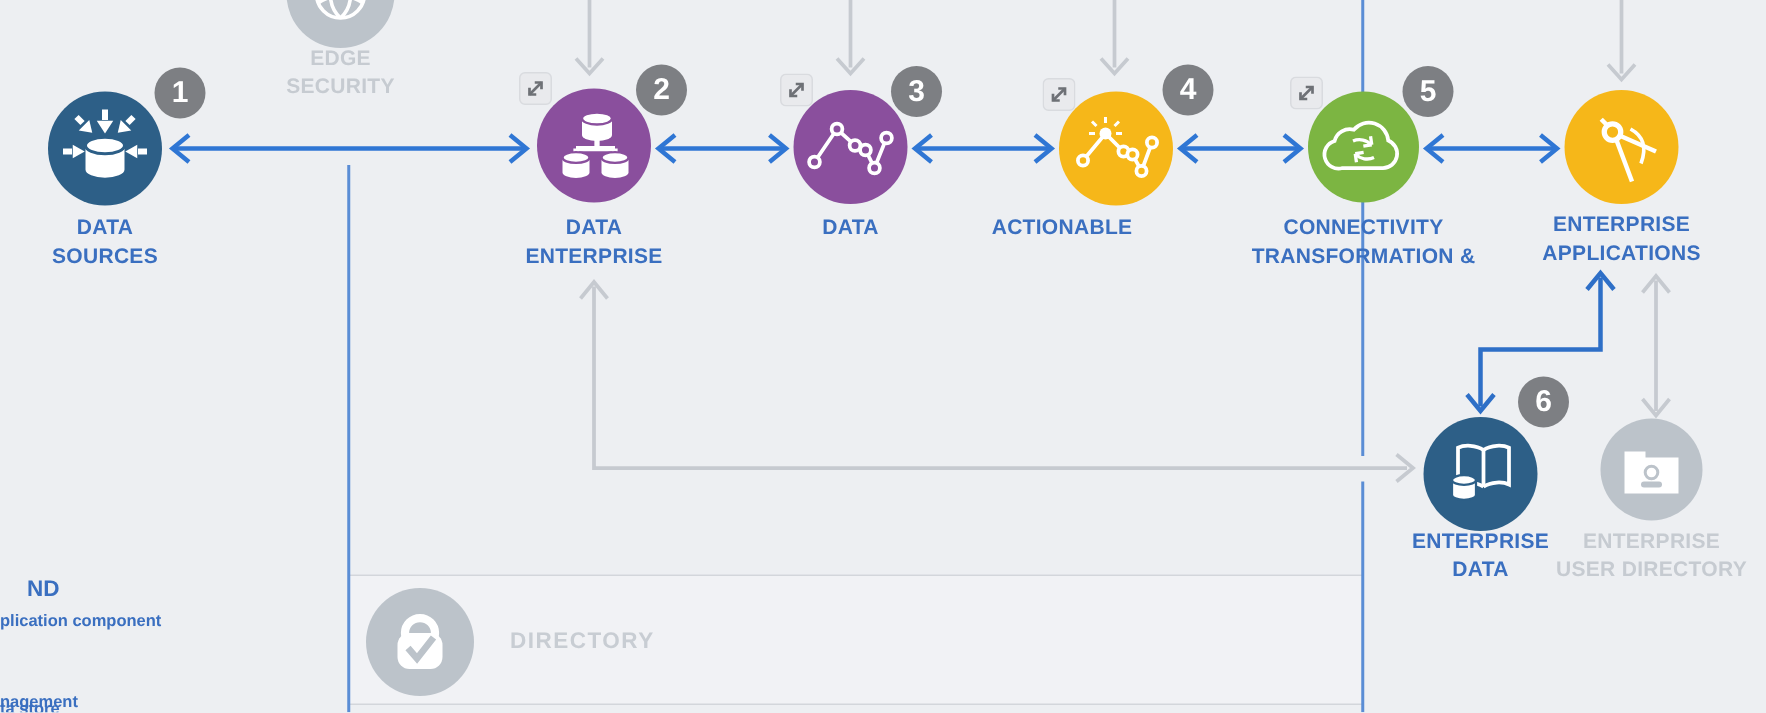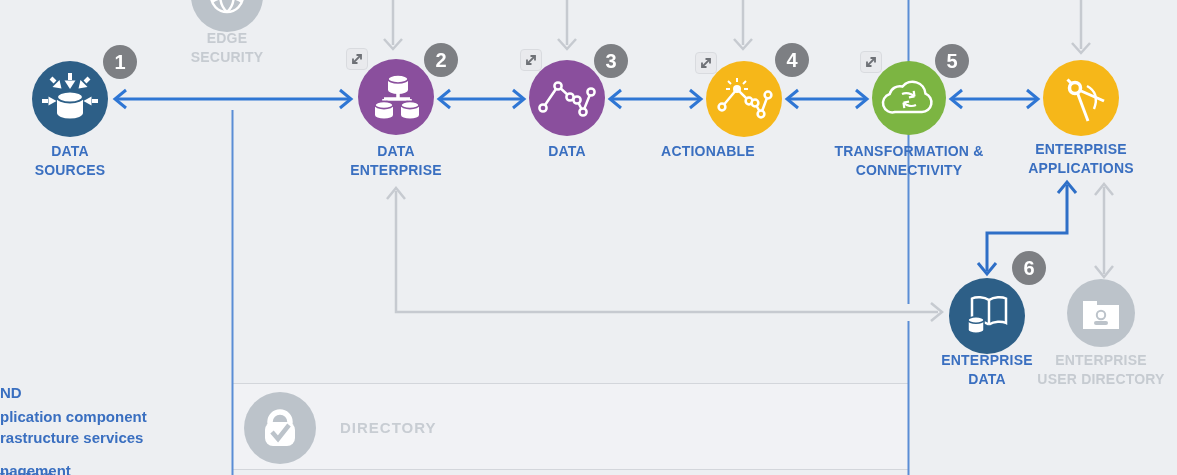--- a/index.html
+++ b/index.html
@@ -16,22 +16,22 @@
          color:#fff;font-weight:bold;font-size:20px;line-height:34px;text-align:center;z-index:4;}
   .expand{position:absolute;width:22px;height:22px;z-index:5;cursor:pointer;}
   .lbl{position:absolute;width:180px;text-align:center;font-size:14px;font-weight:bold;
        line-height:19px;color:#3a6fc0;letter-spacing:.2px;z-index:3;}
   .lbl span{display:block;white-space:nowrap;}
   .lbl.gray{color:#c6cbd1;}
   .band{position:absolute;left:232px;top:383px;width:677px;height:87px;background:#f1f2f5;
         border-top:1.5px solid #d3d6db;border-bottom:1.5px solid #d3d6db;z-index:1;box-sizing:border-box;}
   .sec-lbl{position:absolute;left:340px;top:419px;font-size:15px;font-weight:bold;
            letter-spacing:1px;color:#c8cdd3;z-index:3;white-space:nowrap;}
-  .legend-title{position:absolute;left:0;top:384px;font-size:15px;font-weight:bold;color:#3a6fc0;z-index:3;white-space:nowrap;}
-  .legend-item{position:absolute;left:0;font-size:15px;font-weight:bold;color:#3a6fc0;z-index:3;white-space:nowrap;}
+  .legend-title{position:absolute;left:18px;top:384px;font-size:15px;font-weight:bold;color:#3a6fc0;z-index:3;white-space:nowrap;}
+  .legend-item{position:absolute;left:0;font-size:11px;font-weight:bold;color:#3a6fc0;z-index:3;white-space:nowrap;}
   svg.wires{position:absolute;inset:0;z-index:2;}
 </style>
 </head>
 <body>
 
 <div class="stage">
 
   <div class="band"></div>
 
   <svg class="wires" width="1177" height="475" viewBox="0 0 1177 475">
@@ -247,22 +247,22 @@
     <svg viewBox="0 0 22 22">
       <rect x="0.5" y="0.5" width="21" height="21" rx="3.5" fill="#e9eaed" stroke="#d9dbdf"></rect>
       <g stroke="#6e7176" stroke-width="1.8" fill="none">
         <path d="M7,15 L15,7"></path>
           <path d="M10.5,7 H15 V11.5"></path>
           <path d="M11.5,15 H7 V10.5"></path>
       </g>
     </svg>
   </div>
   <div class="lbl" style="left:819px;top:142px;">
+    <span>CONNECTIVITY</span>
     <span>TRANSFORMATION &amp;</span>
-    <span>CONNECTIVITY</span>
   </div>
 
   <div class="circle c-yellow" style="left:1043px;top:60px;width:76px;height:76px;">
     <svg viewBox="0 0 76 76">
       <g stroke="#fff" fill="none">
         <circle cx="32" cy="28" r="5.5" stroke-width="3.5"></circle>
         <path d="M28,23 L24.5,19.5" stroke-width="3"></path>
         <path d="M34.5,33 L45,61" stroke-width="3"></path>
         <path d="M37,30.5 L61,41" stroke-width="3"></path>
         <path d="M44,26 Q57,33 51,49" stroke-width="2.4"></path>
@@ -307,17 +307,16 @@
     <svg viewBox="0 0 72 72">
       <circle cx="36" cy="30" r="10" fill="none" stroke="#fff" stroke-width="5.5"></circle>
       <rect x="21" y="30" width="30" height="24" rx="8" fill="#fff"></rect>
       <path d="M28,40 L34,47 L45,33" fill="none" stroke="#bcc3ca" stroke-width="4.5"></path>
     </svg>
   </div>
   <div class="sec-lbl">DIRECTORY</div>
 
   <div class="legend-title">ND</div>
   <div class="legend-item" style="top:408px;">plication component</div>
-  <div class="legend-item" style="top:429px;">rastructure services</div>
   <div class="legend-item" style="top:462px;">nagement</div>
   <div class="legend-item" style="top:467px;">ta store</div>
 
 </div>
 
 </body></html>

